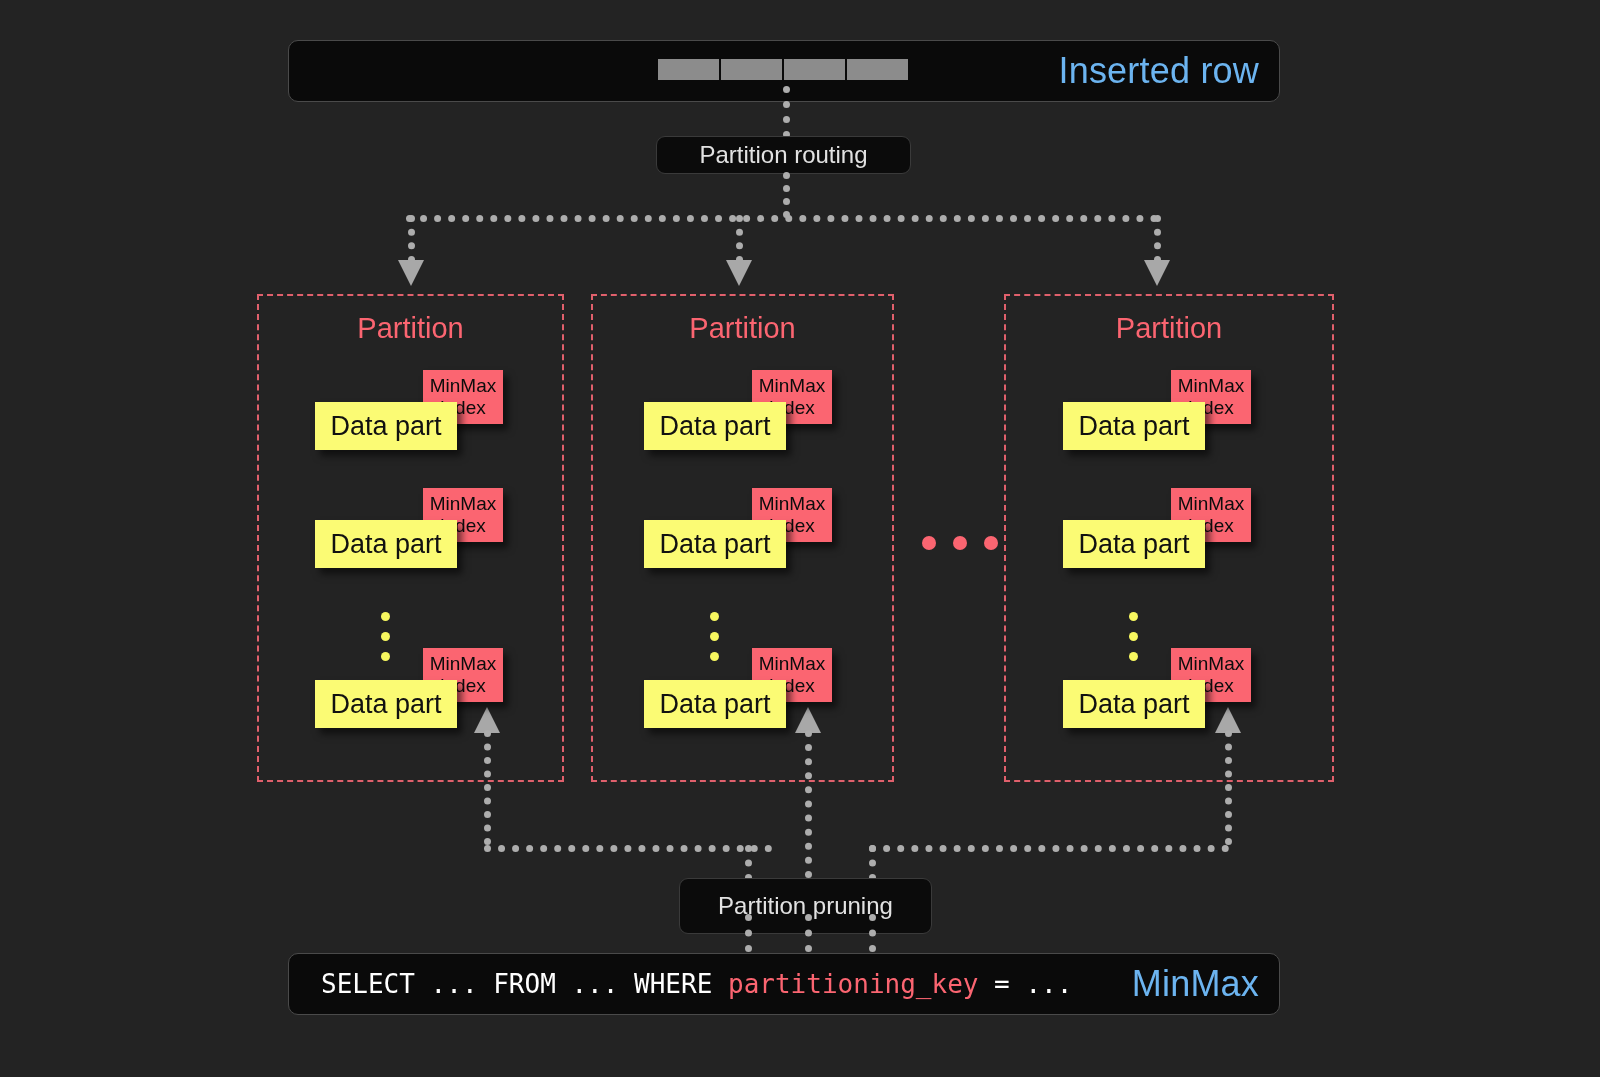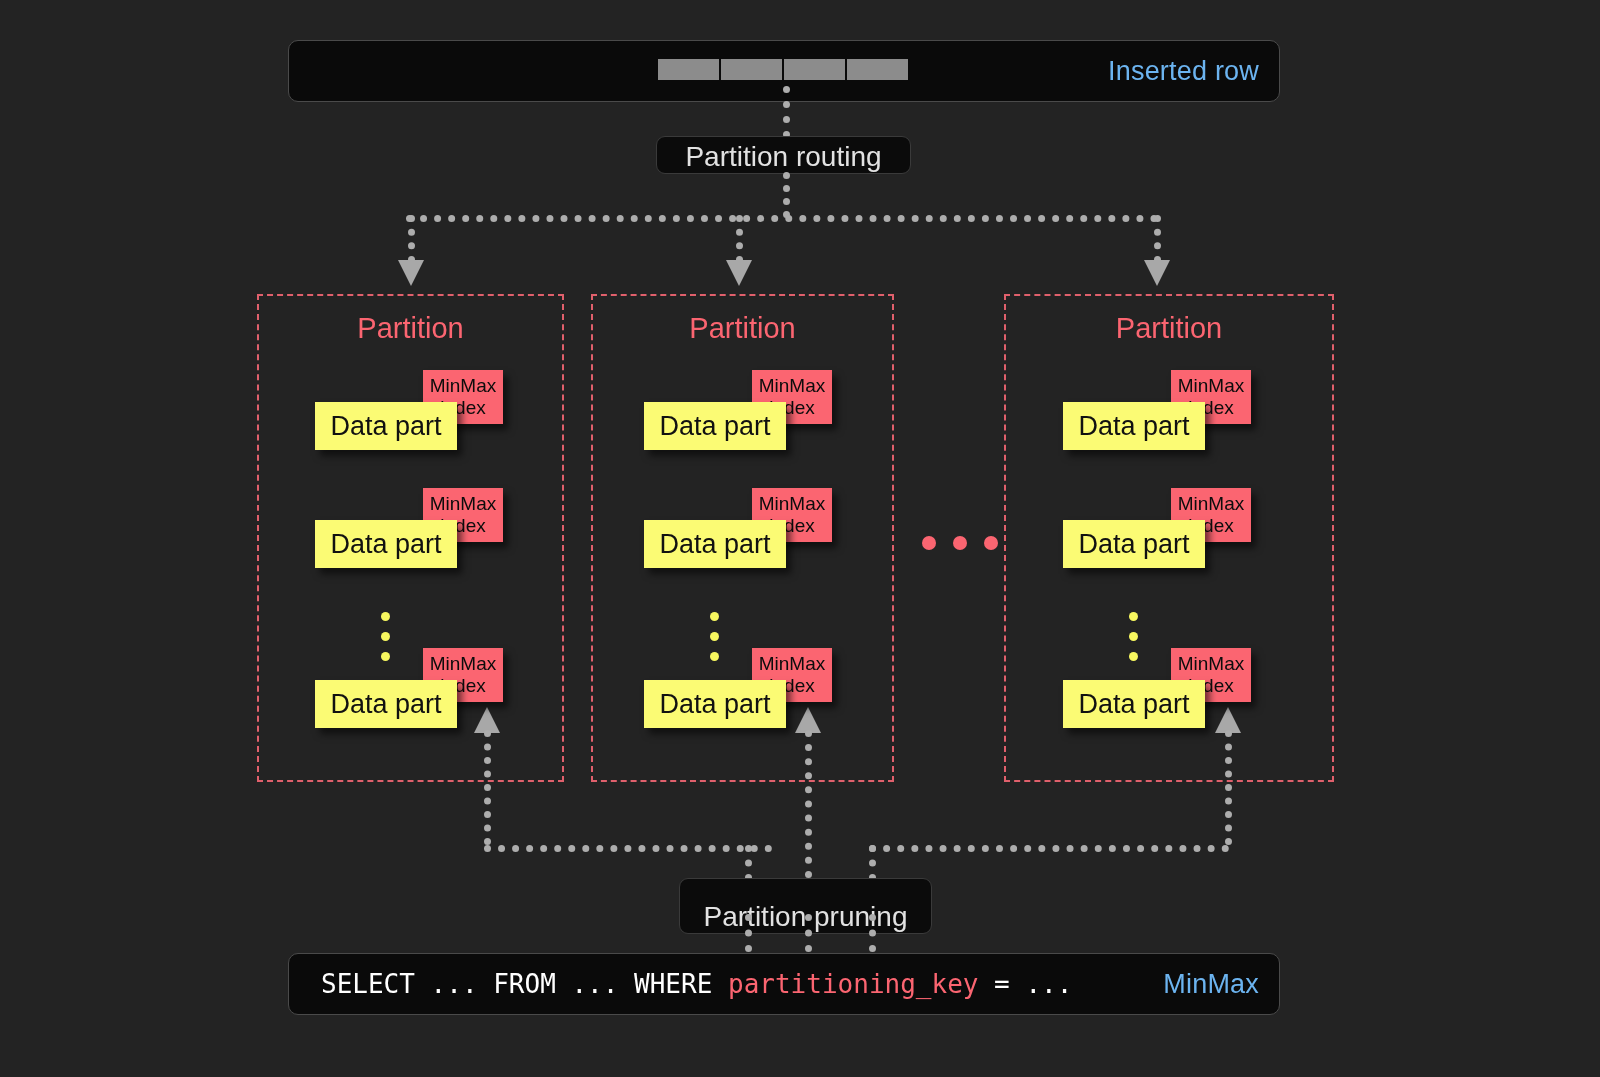--- a/index.html
+++ b/index.html
@@ -16,39 +16,39 @@
     background:#0a0a0a;
     border:1px solid #4a4a4a;
     border-radius:10px;
     box-sizing:border-box;
   }
   #inserted-bar{left:288px;top:40px;width:992px;height:62px;}
   #query-bar{left:288px;top:953px;width:992px;height:62px;padding-left:28px;}
 
   .bar-label{
     position:absolute;right:20px;top:50%;transform:translateY(-50%);
-    color:#6cb4f0;font-size:27px;letter-spacing:.2px;white-space:nowrap;
+    color:#6cb4f0;font-size:36px;letter-spacing:.2px;white-space:nowrap;
   }
   .query-text{
     position:absolute;left:32px;top:50%;transform:translateY(-50%);
     color:#ffffff;font-family:"DejaVu Sans Mono", monospace;font-size:26px;
     white-space:pre;letter-spacing:0px;
   }
   .query-text .kw{color:#fb6571;}
 
   
   .row-cells{position:absolute;left:658px;top:59px;display:flex;gap:2px;}
   .row-cells i{display:block;width:61px;height:21px;background:#8c8c8c;}
 
   
   .pill{
     position:absolute;background:#0b0b0b;border:1px solid #3a3a3a;
     border-radius:9px;box-sizing:border-box;
-    display:flex;align-items:flex-end;justify-content:center;
-    color:#e2e2e2;font-size:28px;white-space:nowrap;
+    display:flex;align-items:center;justify-content:center;
+    color:#e2e2e2;font-size:24px;white-space:nowrap;
   }
   #routing-box{left:656px;top:136px;width:255px;height:38px;}
   #pruning-box{left:679px;top:878px;width:253px;height:56px;}
 
   
   .partition{
     position:absolute;top:294px;height:488px;
     border:2px dashed #e0606c;
     box-sizing:border-box;
   }

